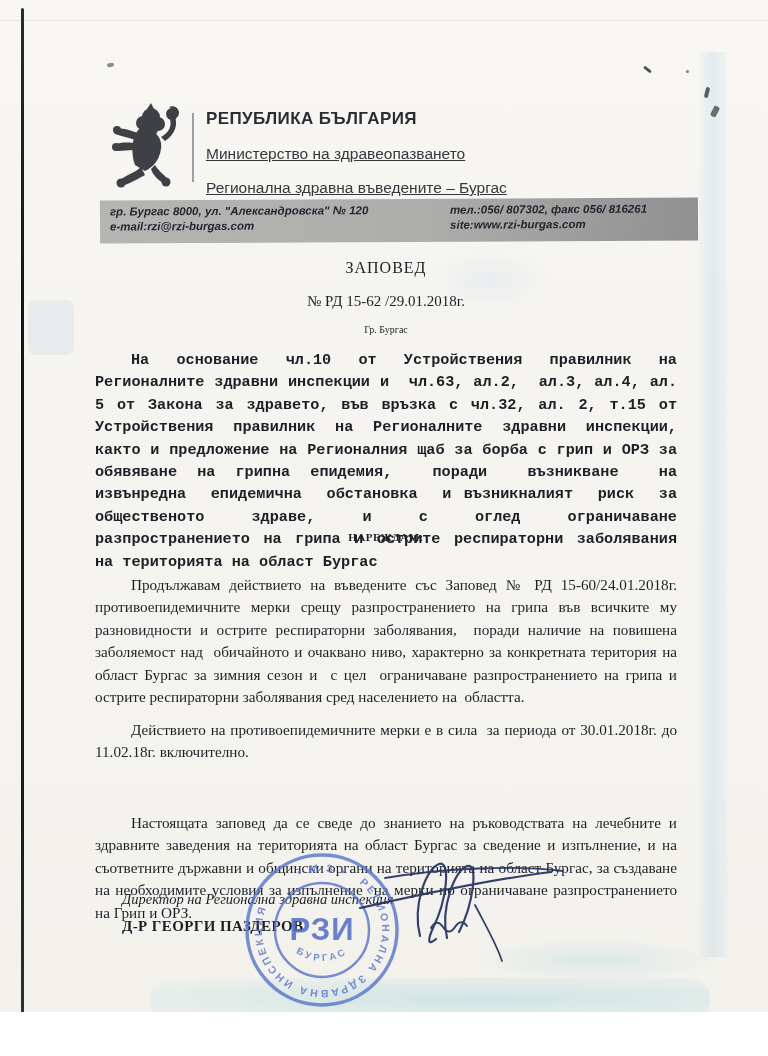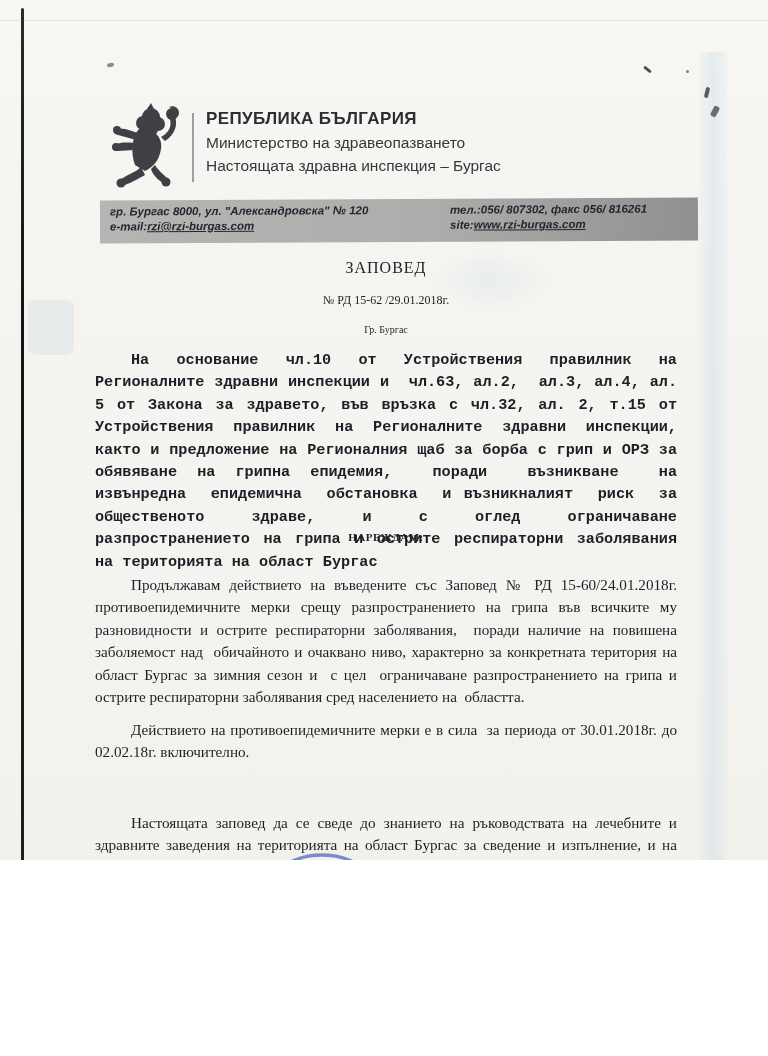--- a/index.html
+++ b/index.html
@@ -1,17 +1,17 @@
 <!DOCTYPE html>
 <html><head>
 <meta charset="utf-8">
 <style>
   html,body{margin:0;padding:0;}
   .page{
-    position:relative;width:768px;height:860px;overflow:hidden;
+    position:relative;width:768px;height:1012px;overflow:hidden;
     background:
       linear-gradient(180deg, #f8f7f4 0%, #f5f4f0 30%, #f4f3ef 70%, #f2f1ec 100%);
     font-family:"Liberation Serif", serif;color:#1c2026;
   }
   
   .scan-line-left{position:absolute;left:21px;top:8px;width:3px;height:1022px;
     background:linear-gradient(180deg,#2a2b2d,#141517 30%,#1b1c1f 80%,#333);border-radius:2px;}
   .top-edge{position:absolute;left:0;top:20px;width:768px;height:1px;background:rgba(110,110,110,.14);}
   .bottom-edge{position:absolute;left:0;top:1031px;width:768px;height:25px;background:#fbfaf8;}
   .band-right{position:absolute;left:699px;top:52px;width:28px;height:905px;
@@ -27,35 +27,35 @@
   .speck.a{left:643px;top:68px;width:9px;height:3px;transform:rotate(38deg);}
   .speck.b{left:705px;top:87px;width:4px;height:11px;transform:rotate(14deg);background:#5a5c60;}
   .speck.c{left:712px;top:106px;width:6px;height:11px;transform:rotate(28deg);background:#6a6c70;}
   .speck.d{left:686px;top:70px;width:3px;height:3px;background:#7b7d80;}
   .speck.e{left:107px;top:63px;width:7px;height:4px;transform:rotate(-8deg);background:#8a8c8e;}
   
   .lion{position:absolute;left:111px;top:103px;}
   .hdr-divider{position:absolute;left:192px;top:113px;width:2px;height:69px;background:#9aa0a8;}
   .org{position:absolute;left:206px;top:109px;font-family:"Liberation Sans",sans-serif;}
   .org .republic{font-size:17px;font-weight:bold;color:#2c2d33;letter-spacing:.4px;}
-  .org .ministry,.org .inspection{font-size:15.5px;color:#36373d;margin-top:5px;}
+  .org .ministry,.org .inspection{font-size:15.5px;color:#36373d;margin-top:16px;text-decoration:underline;}
   
   .contact{position:absolute;left:100px;top:199px;width:598px;height:43px;
     background:linear-gradient(93deg,#b5b5b4 0%,#adadac 55%,#909090 100%);
     display:flex;box-sizing:border-box;padding:5px 10px 0 10px;
     font-family:"Liberation Sans",sans-serif;font-style:italic;font-weight:bold;
     font-size:11.5px;color:#22262e;transform:rotate(-.3deg);}
   .contact .col-l{width:340px;}
   .contact .col-r{flex:1;}
   .contact .line{margin-bottom:3px;white-space:nowrap;}
-  .contact .lnk{text-decoration:underline;margin-top:28px;}
+  .contact .lnk{margin-top:28px;}
   
   .doc-title{position:absolute;left:95px;width:582px;text-align:center;font-weight:normal;}
   .t-main{top:259px;font-size:16px;letter-spacing:1px;}
-  .t-num{top:293px;font-size:12px;}
+  .t-num{top:293px;font-size:15px;}
   .t-city{top:324px;font-size:10px;}
   .para{position:absolute;left:95px;width:582px;font-size:15.2px;line-height:22.4px;
     text-align:justify;text-indent:36px;white-space:pre-wrap;}
   .p1{top:349px;font-weight:bold;font-family:Liberation Mono, monospace;}
   .cmd{position:absolute;left:95px;top:531px;width:582px;text-align:center;
     font-weight:bold;font-size:11px;letter-spacing:.5px;}
   .p2{top:574px;}
   .p3{top:719px;}
   .p4{top:766px;}
   .p5{top:812px;}
@@ -107,42 +107,42 @@
 
       <path d="M50 34 C 58 30, 62 22, 58 14 C 56 10, 60 8, 63 12 C 68 20, 64 32, 54 38 Z"></path>
       <circle cx="61" cy="11" r="6"></circle>
       <path d="M58 4 C 62 2, 68 4, 68 10 C 68 14, 64 16, 62 14 C 64 10, 62 6, 58 4 Z"></path>
     </g>
   </svg>
   <div class="hdr-divider"></div>
   <div class="org">
     <div class="republic">РЕПУБЛИКА БЪЛГАРИЯ</div>
     <div class="ministry">Министерство на здравеопазването</div>
-    <div class="inspection">Настоящата здравна инспекция – Бургас</div>
+    <div class="inspection">Регионална здравна въведените – Бургас</div>
   </div>
 
   <div class="contact">
     <div class="col-l">
       <div class="line">гр. Бургас 8000, ул. "Александровска" № 120</div>
       <div class="line"><span>e-mail:</span><span class="lnk">rzi@rzi-burgas.com</span></div>
     </div>
     <div class="col-r">
       <div class="line">тел.:056/ 807302, факс 056/ 816261</div>
       <div class="line"><span>site:</span><span class="lnk">www.rzi-burgas.com</span></div>
     </div>
   </div>
 
   <div class="doc-title t-main">ЗАПОВЕД</div>
   <div class="doc-title t-num">№ РД  15-62 /29.01.2018г.</div>
   <div class="doc-title t-city">Гр. Бургас</div>
 
   <div class="para p1">На основание чл.10 от Устройствения правилник на Регионалните здравни инспекции и  чл.63, ал.2,  ал.3, ал.4, ал. 5 от Закона за здравето, във връзка с чл.32, ал. 2, т.15 от Устройствения правилник на Регионалните здравни инспекции, както и предложение на Регионалния щаб за борба с грип и ОРЗ за обявяване на грипна епидемия,  поради  възникване  на  извънредна  епидемична  обстановка  и възникналият  риск  за  общественото  здраве,  и  с  оглед  ограничаване разпространението на грипа и острите респираторни заболявания на територията на област Бургас</div>
   <div class="cmd">НАРЕЖДАМ:</div>
   <div class="para p2">Продължавам действието на въведените със Заповед № РД 15-60/24.01.2018г. противоепидемичните мерки срещу разпространението на грипа във всичките му разновидности и острите респираторни заболявания,  поради наличие на повишена заболяемост над  обичайното и очаквано ниво, характерно за конкретната територия на област Бургас за зимния сезон и  с цел  ограничаване разпространението на грипа и острите респираторни заболявания сред населението на  областта.</div>
-  <div class="para p3">Действието на противоепидемичните мерки е в сила  за периода от 30.01.2018г. до 02.02.18г. включително.</div>
+  <div class="para p3">Действието на противоепидемичните мерки е в сила  за периода от 30.01.2018г. до 11.02.18г. включително.</div>
   <div class="para p5">Настоящата заповед да се сведе до знанието на ръководствата на лечебните и здравните заведения на територията на област Бургас за сведение и изпълнение, и на съответните държавни и общински органи на територията на област Бургас, за създаване на необходимите условия за изпълнение  на мерки по ограничаване разпространението на Грип и ОРЗ.</div>
 
   <div class="sig-name">Д-Р ГЕОРГИ ПАЗДЕРОВ</div>
   <div class="sig-pos">Директор на Регионална здравна инспекция</div>
 
   <svg class="stamp" width="160" height="160" viewBox="0 0 160 160">
     <defs>
       <path id="ringPath" d="M 80 20 a 60 60 0 1 1 -0.1 0"></path>
       <path id="topArc" d="M 56 27 A 58 58 0 0 1 104 27"></path>
       <path id="subArc" d="M 56 104 A 45 45 0 0 0 104 104"></path>

